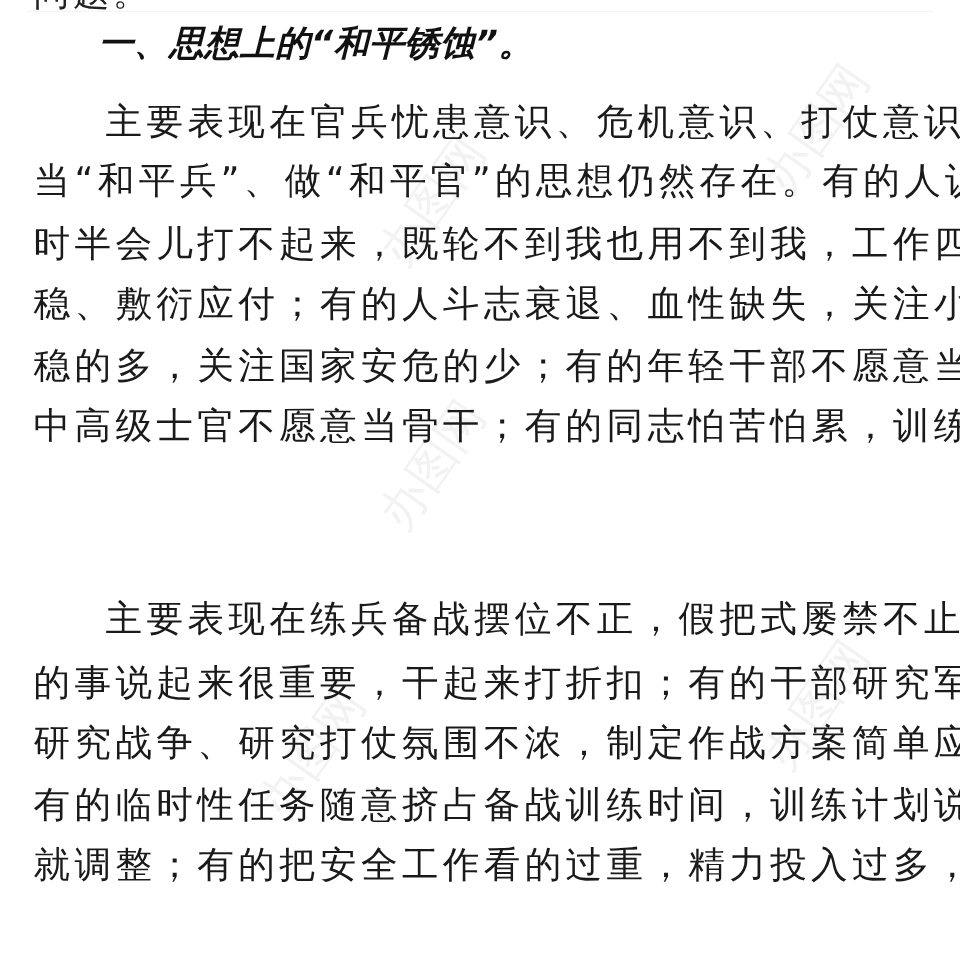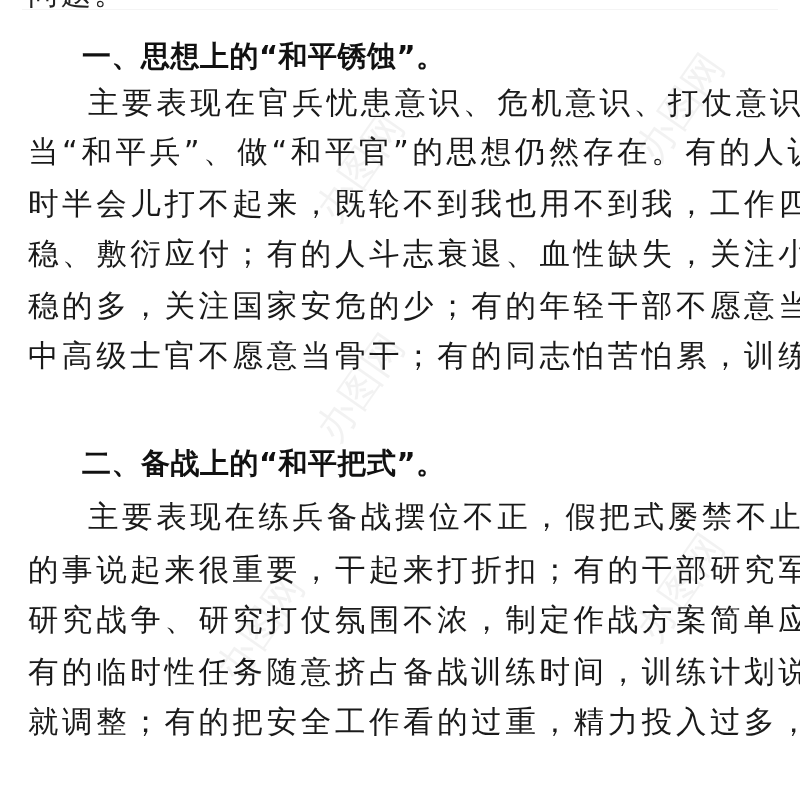--- a/index.html
+++ b/index.html
@@ -22,27 +22,26 @@
 <div class="page">
   <div class="topline"></div>
   <div class="cut">问题。</div>
 
   <div class="watermark" style="left:300px; top:140px;">办图网</div>
   <div class="watermark" style="left:620px; top:80px;">办图网</div>
   <div class="watermark" style="left:300px; top:360px;">办图网</div>
   <div class="watermark" style="left:200px; top:600px;">办图网</div>
   <div class="watermark" style="left:620px; top:560px;">办图网</div>
 
-  <div class="heading" style="top:36px;">一、思想上的“和平锈蚀”。</div>
+  <div class="heading" style="top:16px;font-style:italic;">一、思想上的“和平锈蚀”。</div>
   <div class="line indent" style="top:83px;">主要表现在官兵忧患意识、危机意识、打仗意识淡薄，</div>
   <div class="line" style="top:132px;">当“和平兵”、做“和平官”的思想仍然存在。有的人认为仗一</div>
   <div class="line" style="top:184px;">时半会儿打不起来，既轮不到我也用不到我，工作四平八</div>
   <div class="line" style="top:234px;">稳、敷衍应付；有的人斗志衰退、血性缺失，关注小家安</div>
   <div class="line" style="top:286px;">稳的多，关注国家安危的少；有的年轻干部不愿意当主官，</div>
   <div class="line" style="top:336px;">中高级士官不愿意当骨干；有的同志怕苦怕累，训练内容</div>
 
-  <div class="heading" style="top:443px;">二、备战上的“和平把式”。</div>
   <div class="line indent" style="top:497px;">主要表现在练兵备战摆位不正，假把式屡禁不止。有</div>
   <div class="line" style="top:550px;">的事说起来很重要，干起来打折扣；有的干部研究军事、</div>
   <div class="line" style="top:600px;">研究战争、研究打仗氛围不浓，制定作战方案简单应付；</div>
   <div class="line" style="top:652px;">有的临时性任务随意挤占备战训练时间，训练计划说调整</div>
   <div class="line" style="top:702px;">就调整；有的把安全工作看的过重，精力投入过多，遇到</div>
 </div>
 
 </body></html>

